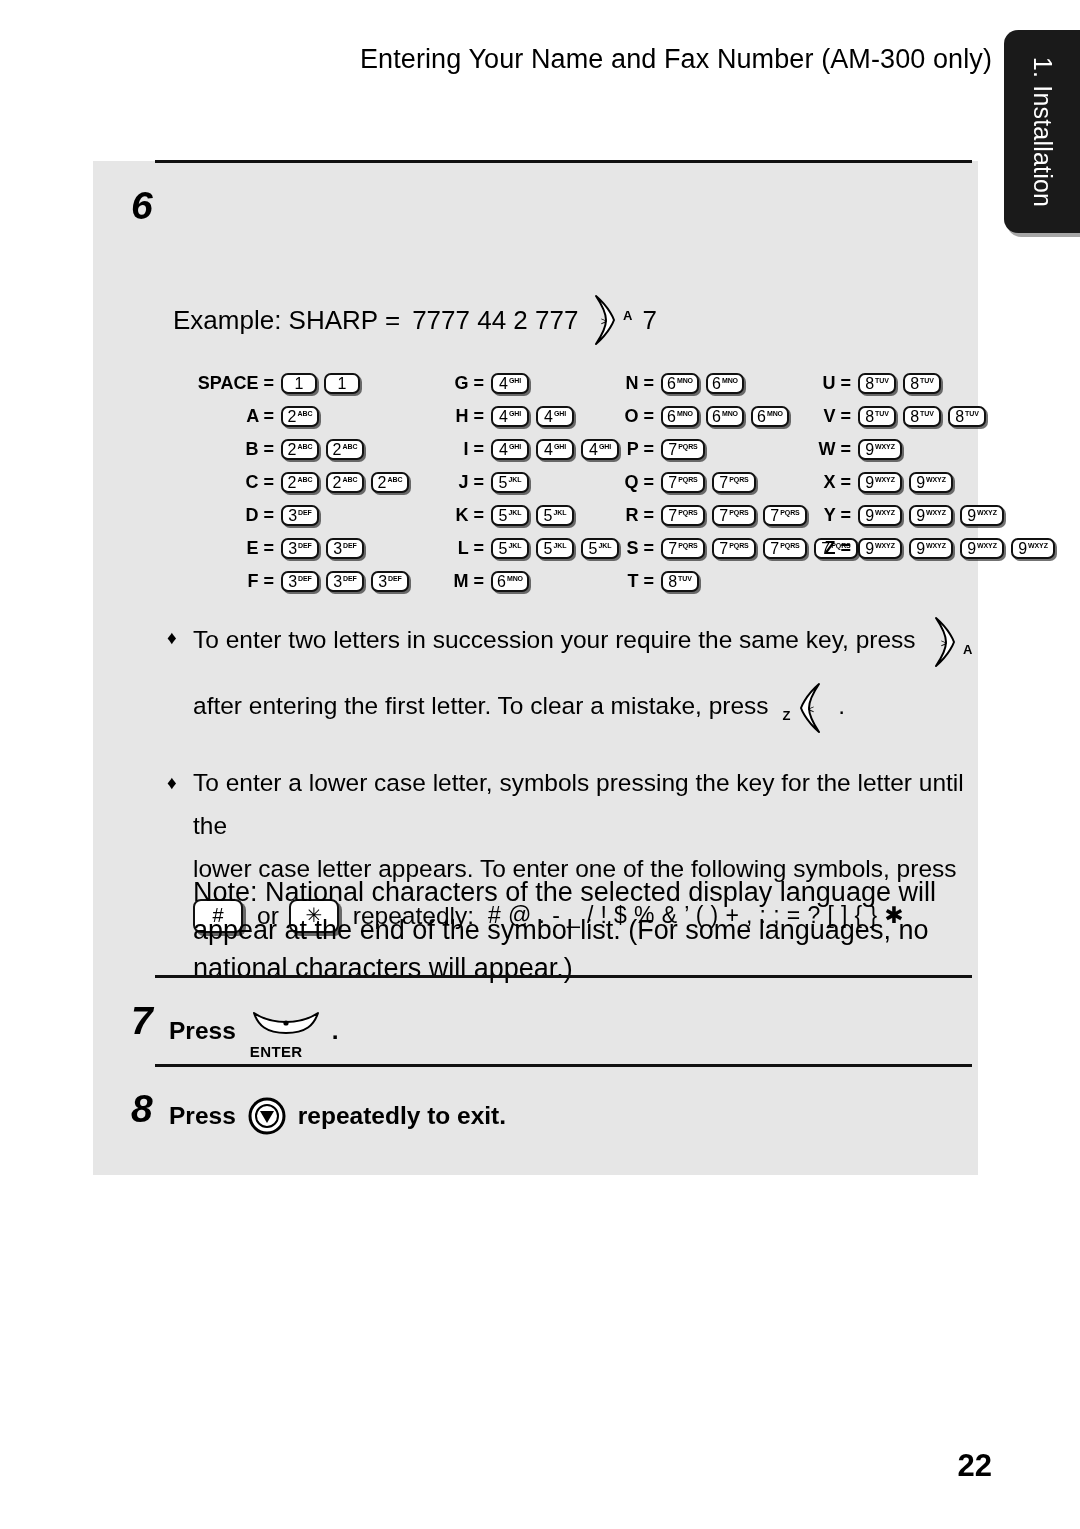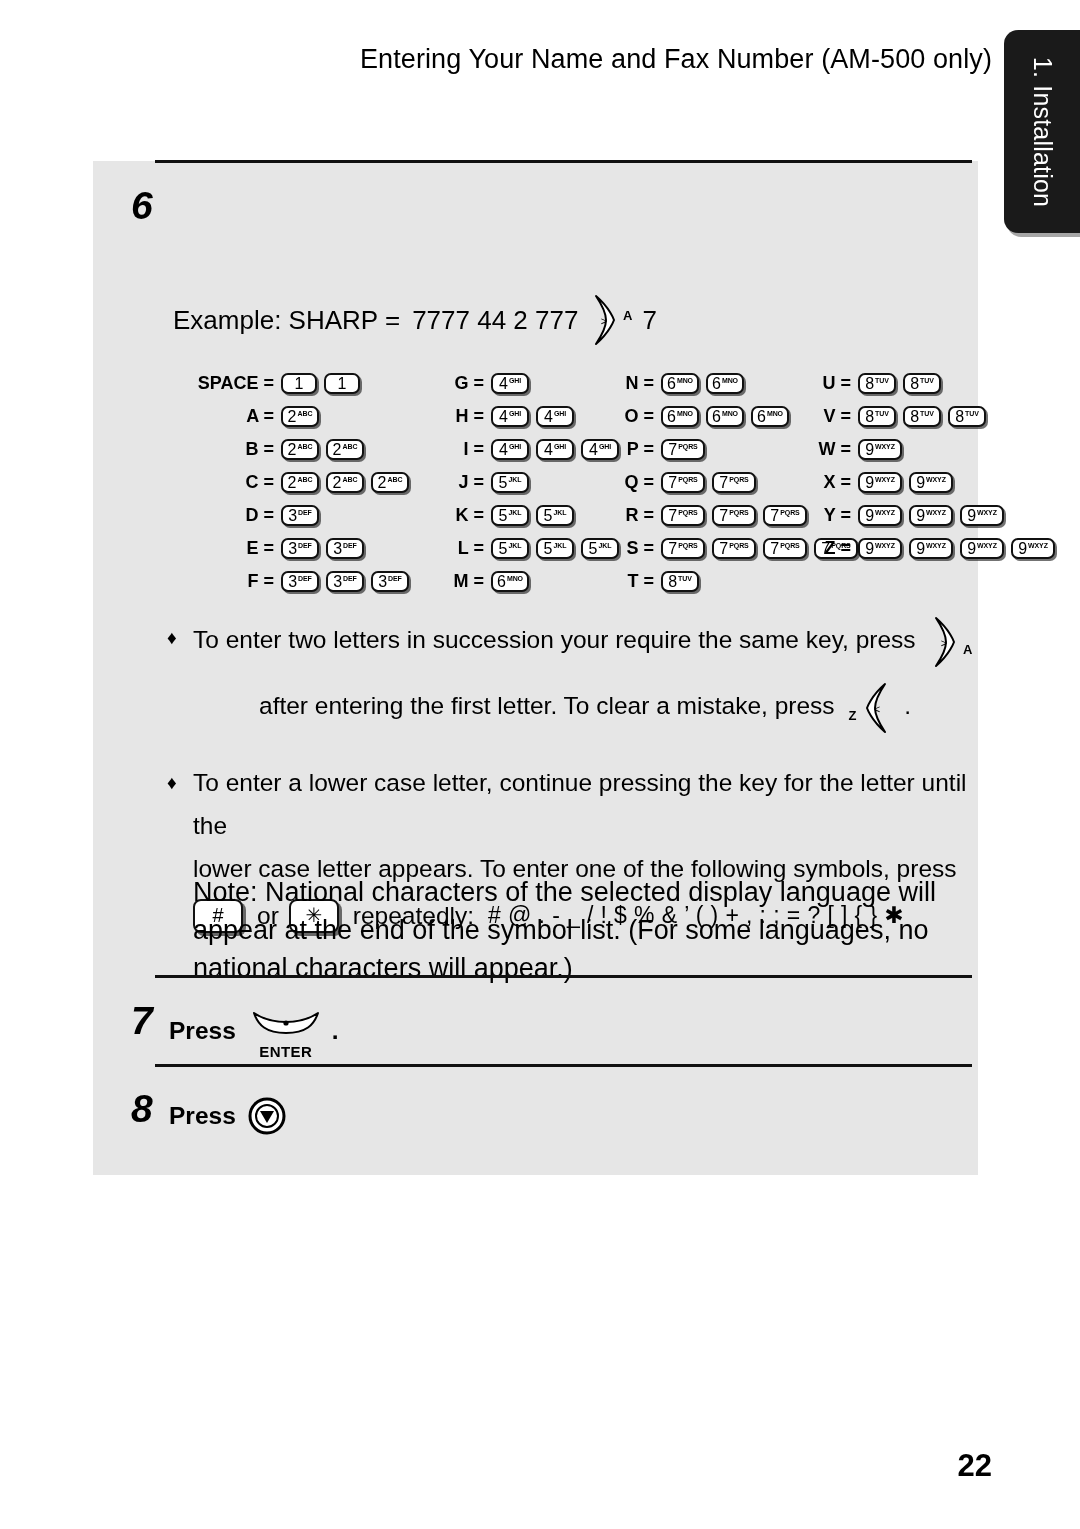--- a/index.html
+++ b/index.html
@@ -115,40 +115,40 @@
     box-shadow:3px 3px 0 rgba(0,0,0,.55);font-size:20px;margin-right:4px;
   }
   .sym-word{font-size:24.5px;margin:0 10px;}
   .sym-list{font-size:23px;letter-spacing:.4px;margin-left:4px;}
 
   
   #step7-num{left:38px;top:838px;}
   #step7-text{left:76px;top:848px;display:flex;align-items:center;}
   .enter-key{position:relative;display:inline-block;width:72px;height:44px;margin:0 4px 0 14px;}
   .enter-label{
-    position:absolute;left:0;top:25px;width:72px;text-align:center;
+    position:absolute;left:0;top:25px;width:72px;
     font-size:15px;font-weight:bold;letter-spacing:.4px;
   }
   .trail-dot{font-size:24.5px;font-weight:bold;margin-left:6px;}
 
   #step8-num{left:38px;top:926px;}
   #step8-text{left:76px;top:936px;display:flex;align-items:center;}
   .stop-key{display:inline-block;width:38px;height:38px;margin:0 12px;}
 
   
   .page-number{
     position:absolute;right:88px;top:1448px;font-size:31px;font-weight:bold;
   }
 </style>
 </head>
 <body>
 
 <div class="page">
 
-  <div class="page-header">Entering Your Name and Fax Number (AM-500 only)</div>
+  <div class="page-header">Entering Your Name and Fax Number (AM-300 only)</div>
 
   <div class="side-tab">
     <span class="side-tab-label">1. Installation</span>
   </div>
 
   <div class="panel">
 
     <div class="rule r-top"></div>
 
     <div class="step-num" id="step6-num">6</div>
@@ -496,36 +496,36 @@
       <span class="bullet-text">
         <span>To enter two letters in succession your require the same key, press</span>
         <span class="crescent" style="margin:0 16px 0 8px;">
           <svg width="30" height="52" viewBox="0 0 30 52">
             <path d="M6 2 C20 14 24 26 24 26 C24 26 20 38 6 50 C14 38 16 31 16 26 C16 21 14 14 6 2 Z" fill="#ffffff" stroke="#000000" stroke-width="2" stroke-linejoin="round"></path>
             <text x="14" y="31" font-size="11" font-family="Liberation Sans, sans-serif" text-anchor="middle">&gt;</text>
           </svg>
           <span class="sup" style="right:-12px;top:12px;">A</span>
         </span>
       </span>
-      <span class="bullet-text" style="margin-top:14px;text-align:center;">
+      <span class="bullet-text" style="margin-top:14px;">
         <span>after entering the first letter. To clear a mistake, press</span>
         <span class="crescent" style="margin:0 6px 0 20px;">
           <svg width="30" height="52" viewBox="0 0 30 52">
             <path d="M24 2 C10 14 6 26 6 26 C6 26 10 38 24 50 C16 38 14 31 14 26 C14 21 16 14 24 2 Z" fill="#ffffff" stroke="#000000" stroke-width="2" stroke-linejoin="round"></path>
             <text x="16" y="31" font-size="11" font-family="Liberation Sans, sans-serif" text-anchor="middle">&lt;</text>
           </svg>
           <span class="sup" style="left:-13px;top:12px;">Z</span>
         </span>
         <span>.</span>
       </span>
     </div>
 
     <div class="bullet-block" id="bullet-2">
       <span class="bullet-mark">♦</span>
-      <span class="bullet-text">To enter a lower case letter, continue pressing the key for the letter until the</span>
+      <span class="bullet-text">To enter a lower case letter, symbols pressing the key for the letter until the</span>
       <span class="bullet-text">lower case letter appears. To enter one of the following symbols, press</span>
       <span class="bullet-text">
         <span class="sym-row">
           <span class="symkey">#</span>
           <span class="sym-word">or</span>
           <span class="symkey">✳</span>
           <span class="sym-word">repeatedly:</span>
           <span class="sym-list"># @ . - _ / ! $ % &amp; ’ ( ) + , : ; = ? [ ] { } ✱</span>
         </span>
       </span>
@@ -553,18 +553,19 @@
     <div class="step-num" id="step8-num">8</div>
     <div class="step-body" id="step8-text">
       <span>Press</span>
       <span class="stop-key">
         <svg width="38" height="38" viewBox="0 0 38 38">
           <circle cx="19" cy="19" r="17" fill="#ffffff" stroke="#000000" stroke-width="3"></circle>
           <circle cx="19" cy="19" r="11" fill="#ffffff" stroke="#000000" stroke-width="2"></circle>
           <path d="M12 14 L26 14 L19 26 Z" fill="#000000"></path>
         </svg>
       </span>
+      <span>repeatedly to exit.</span>
     </div>
 
   </div>
 
   <div class="page-number">22</div>
 </div>
 
 </body></html>

